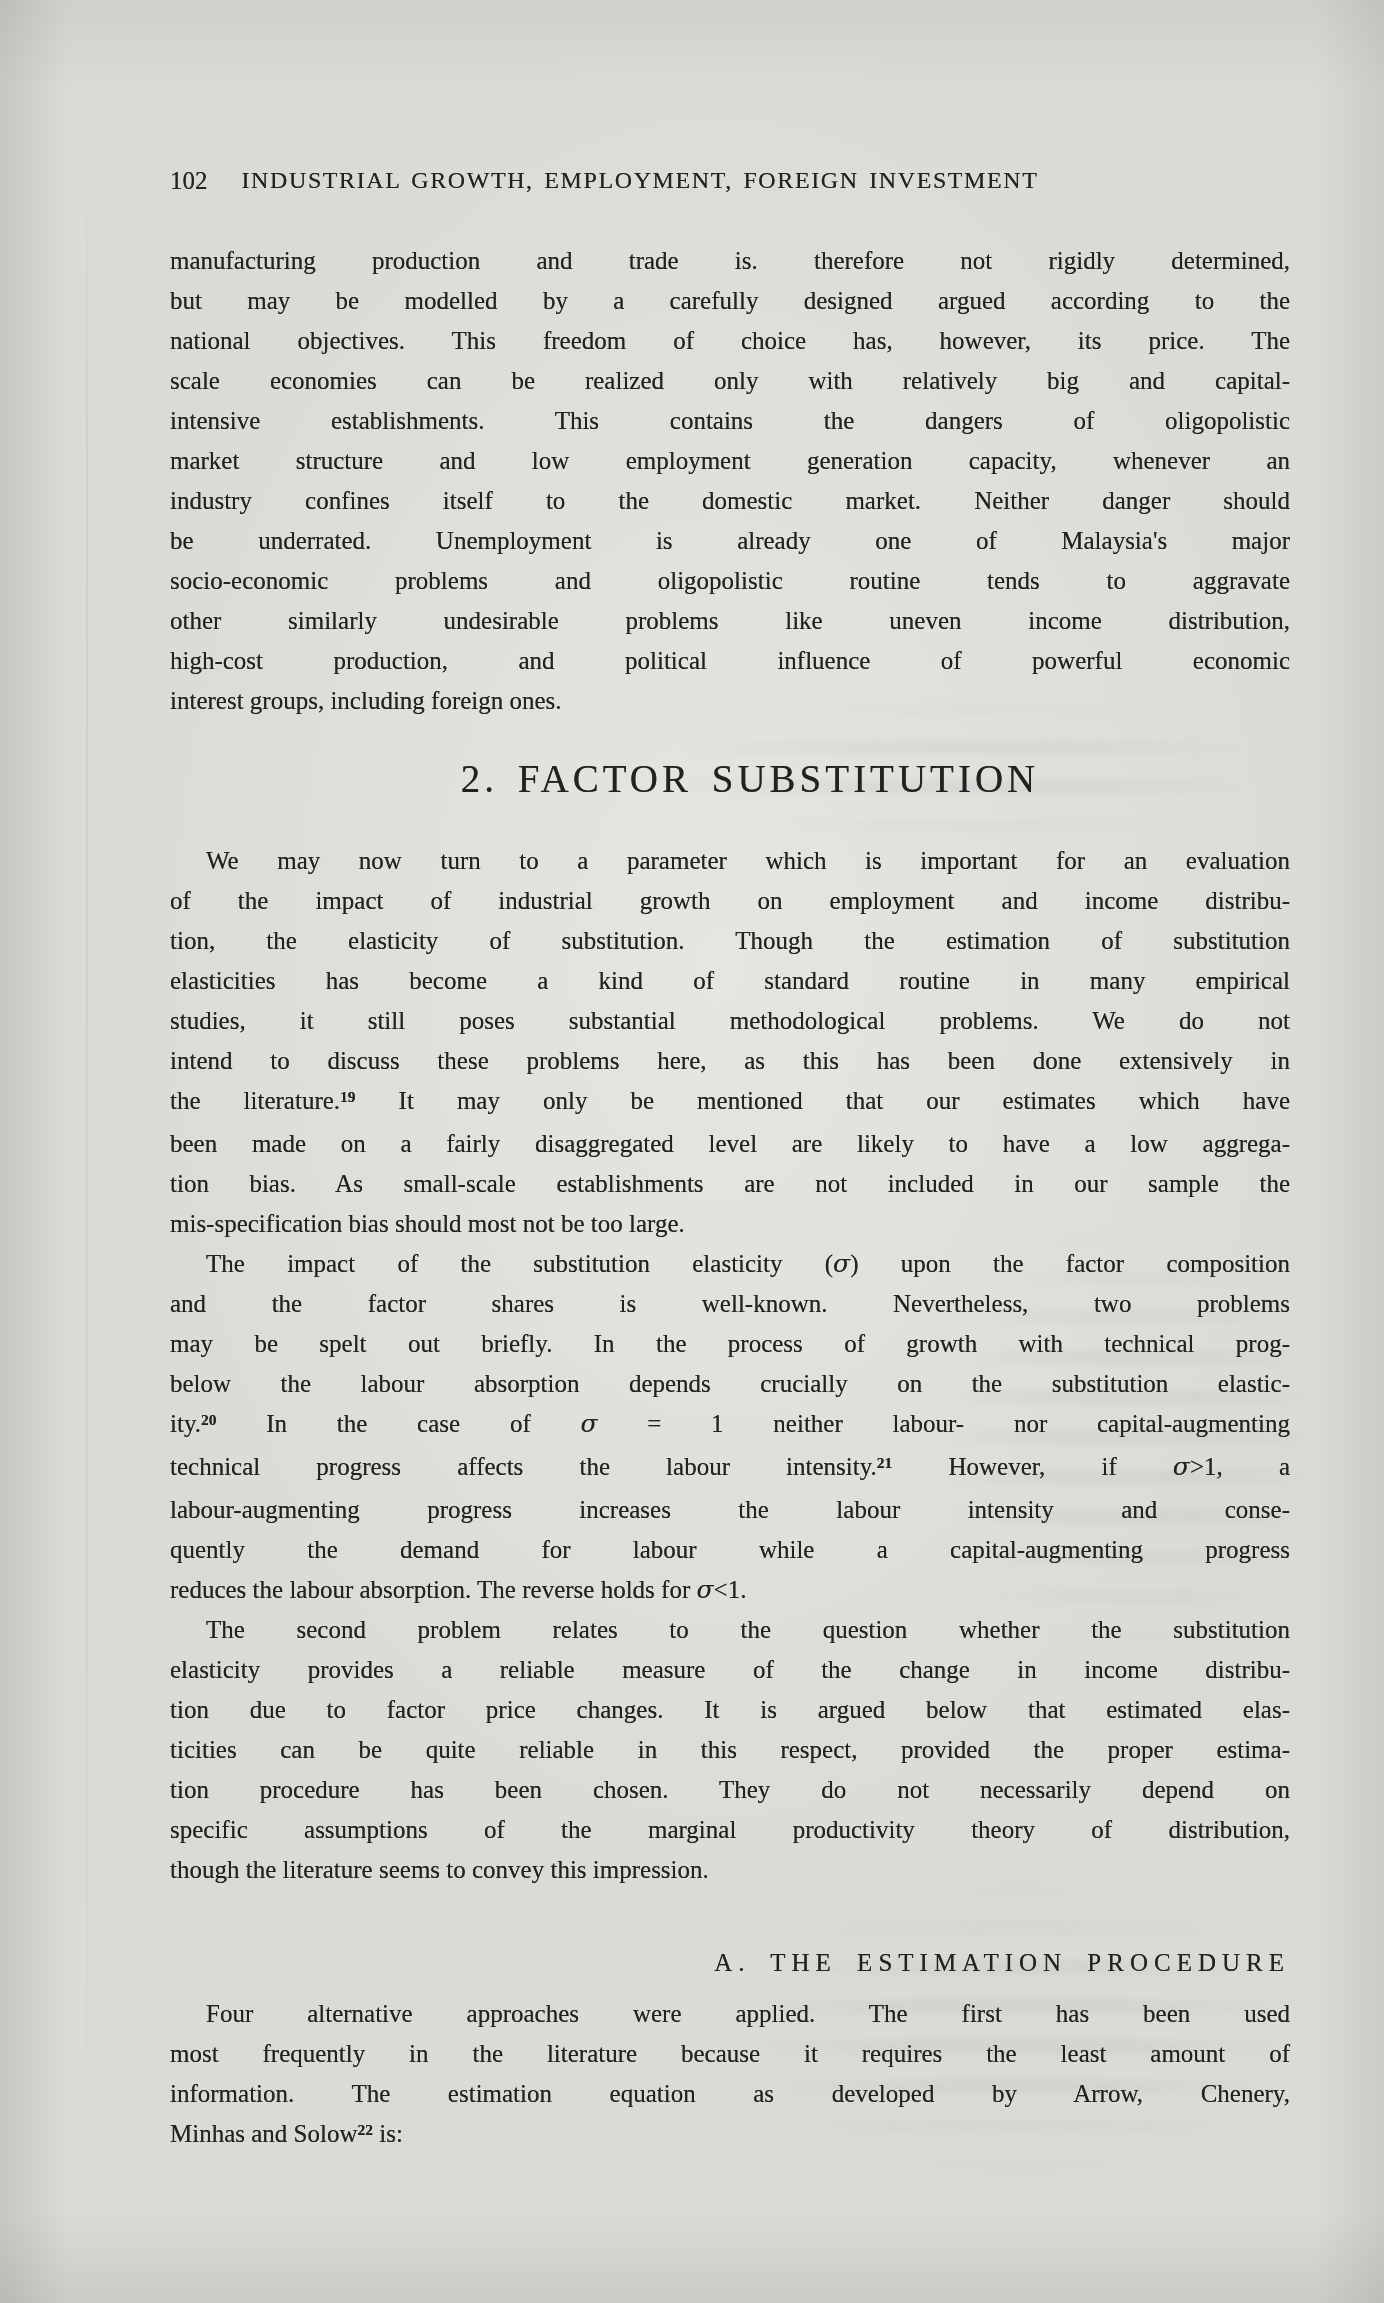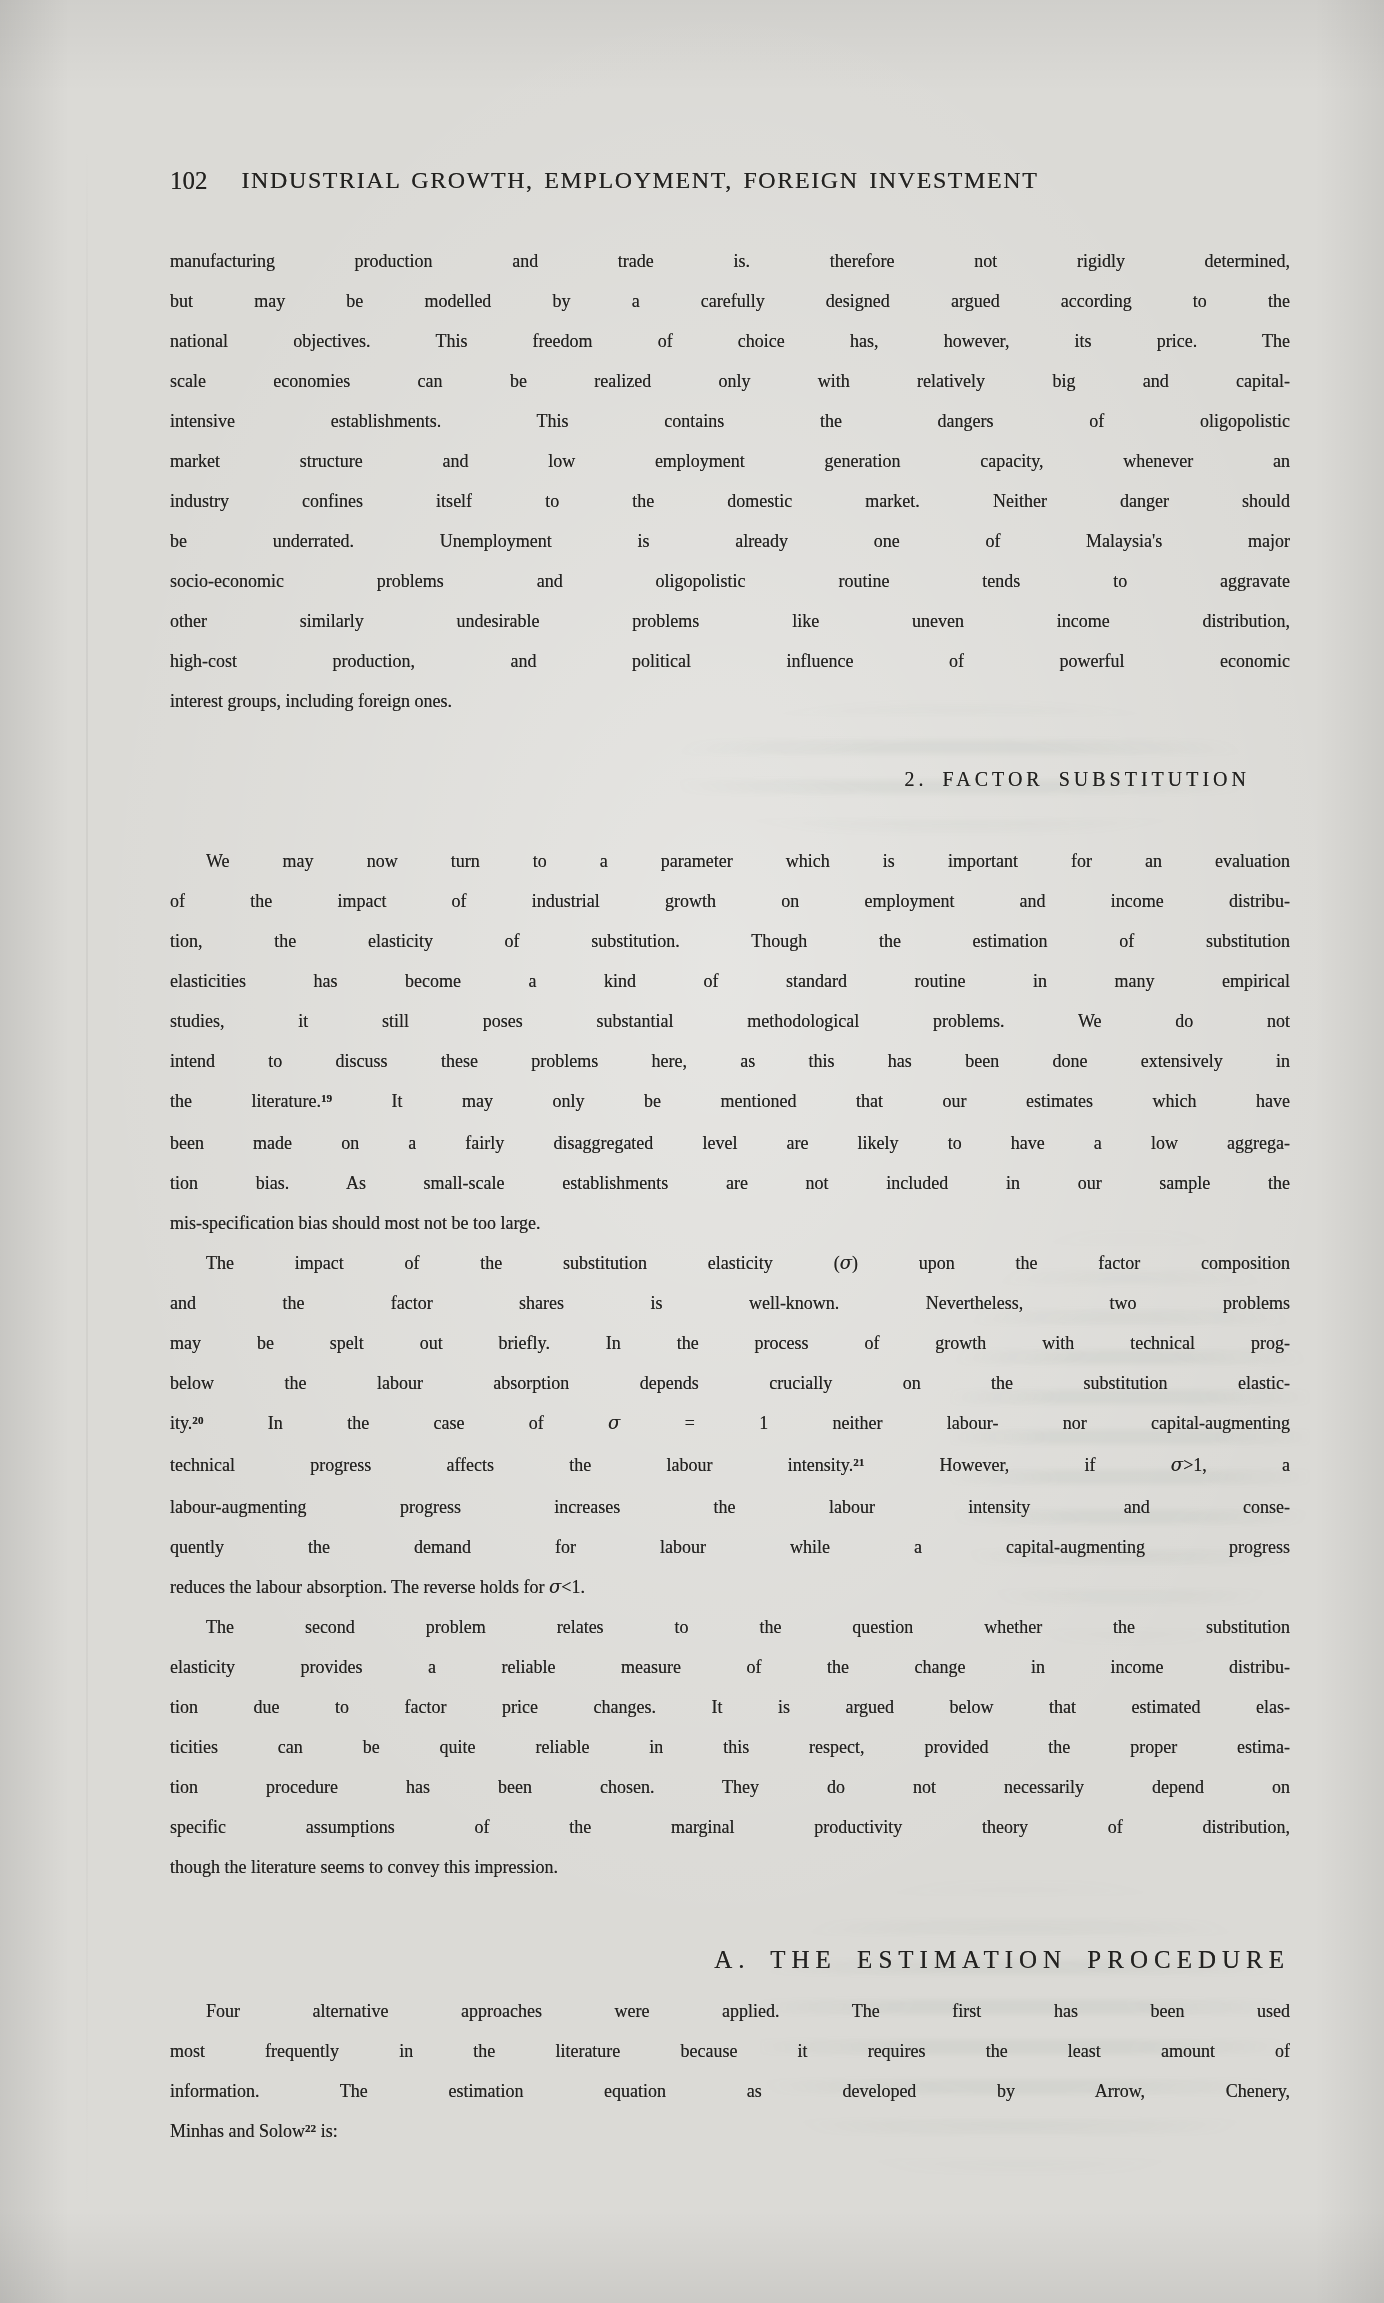--- a/index.html
+++ b/index.html
@@ -39,36 +39,36 @@
     text-shadow:0 0 0.6px rgba(35,34,32,0.65);
   }
   .page-header{
     display:flex;align-items:flex-start;
     font-size:24px;letter-spacing:0.5px;white-space:nowrap;
   }
   .page-number{font-size:25px;margin-right:34px;letter-spacing:0;}
   .running-title{letter-spacing:1.6px;word-spacing:3px;}
 
   .body-text{margin-top:46px;}
-  .para{font-size:18px;line-height:40px;}
+  .para{font-size:25px;line-height:40px;}
   .line{
     text-align:justify;text-align-last:justify;
     white-space:normal;
   }
   .line.last{text-align-last:left;}
   .line.indent{text-indent:36px;}
   .line sup{
     font-size:0.62em;font-weight:600;letter-spacing:0;
     position:relative;top:-0.45em;vertical-align:baseline;
   }
   .line i{font-style:italic;font-family:"DejaVu Serif",serif;}
 
   .h-section{
-    font-size:20px;line-height:44px;
-    text-align:right;letter-spacing:4px;word-spacing:6px;
+    font-size:39px;line-height:44px;
+    text-align:center;letter-spacing:4px;word-spacing:6px;
     margin:36px 40px 40px 80px;
   }
   .h-subsection{
     font-size:25px;line-height:34px;
     letter-spacing:6px;word-spacing:8px;
     margin:56px 0 14px 0;
     text-align:right;
   }
 </style>
 </head>

